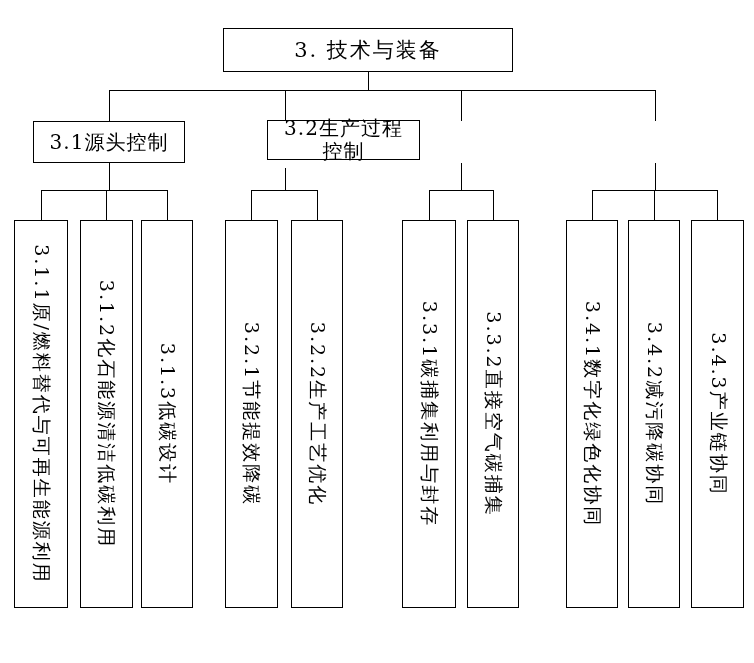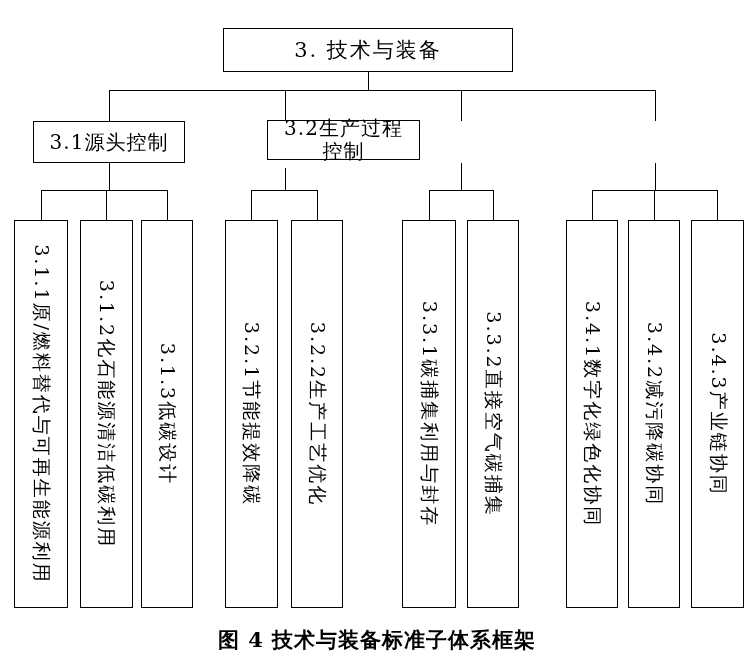--- a/index.html
+++ b/index.html
@@ -132,15 +132,14 @@
   <div class="node leaf-box" style="left:566px;width:52px;">
     <span class="vtext">3.4.1数字化绿色化协同</span>
   </div>
   <div class="node leaf-box" style="left:628px;width:52px;">
     <span class="vtext">3.4.2减污降碳协同</span>
   </div>
   <div class="node leaf-box" style="left:691px;width:53px;">
     <span class="vtext">3.4.3产业链协同</span>
   </div>
 
-  <div class="caption">图 4 技术与装备标准子体系框架</div>
 
 </div>
 
 </body></html>

